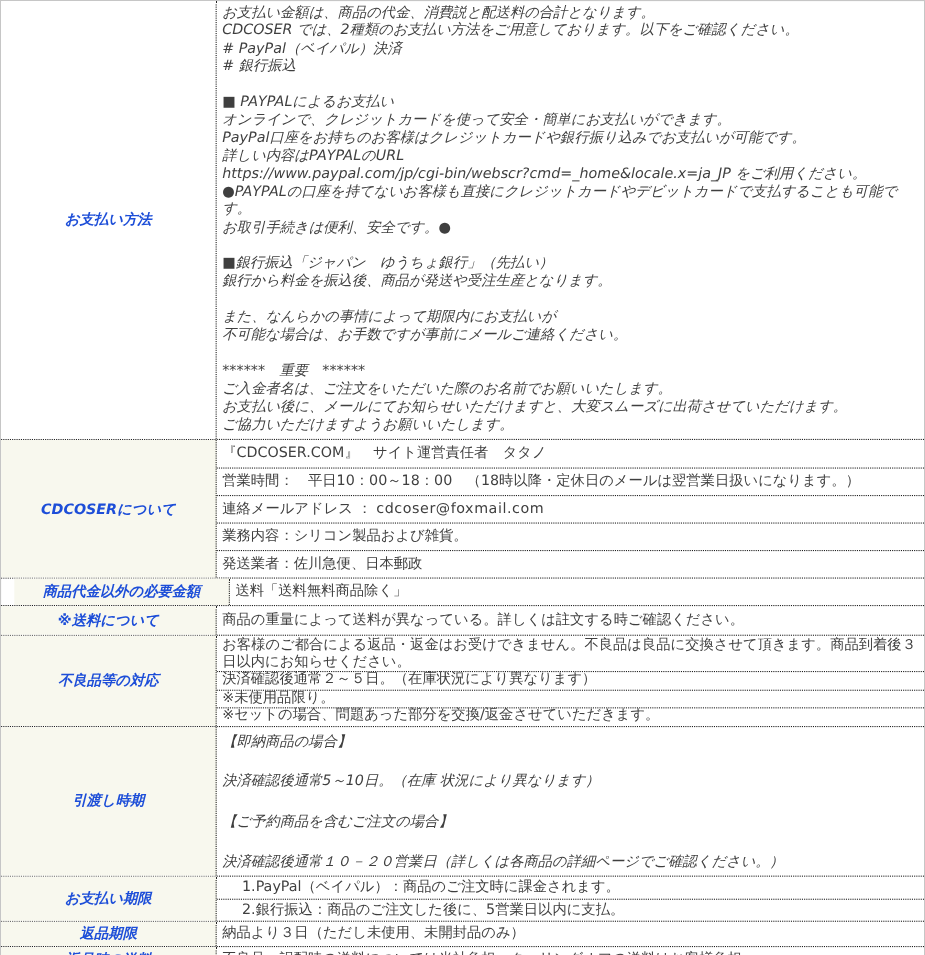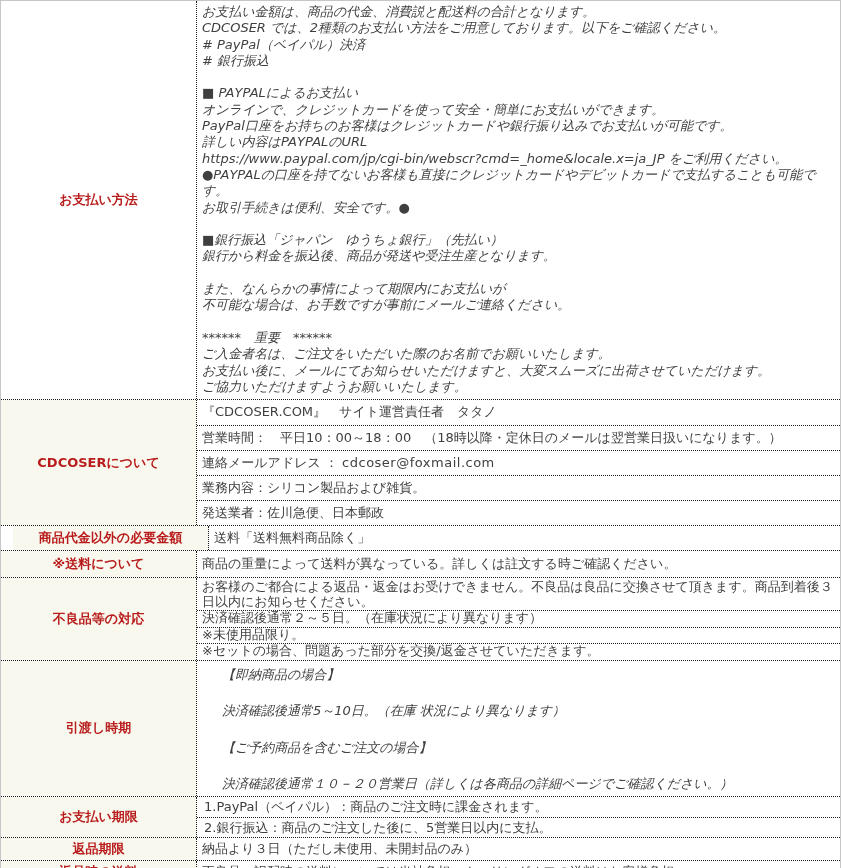--- a/index.html
+++ b/index.html
@@ -24,22 +24,23 @@
   .row.first { border-top:none; }
   .lbl {
     background:#f8f8ee;
     border-right:1px dotted #1f1f1f;
     display:flex;
     align-items:center;
     justify-content:center;
     text-align:right;
     font-weight:bold;
     font-size:13px;
-    color:#b91c1c;
+    color:#1d4ed8;
     padding:2px 6px;
+    font-style:italic;
   }
   .lbl.white { background:#ffffff; }
   .content { font-size:13px; min-width:0; }
   .lines { padding:3px 4px 2px 5px;font-style:italic; }
   .line { line-height:16.3px; min-height:16.3px; white-space:pre-wrap; }
   .line-lg { line-height:18.3px; min-height:18.3px; white-space:pre-wrap; }
   .sub {
     border-top:1px dotted #1f1f1f;
     padding:4px 16px 3px 5px;
     line-height:16px;
@@ -48,30 +49,30 @@
   .sub.first { border-top:none; }
   .sub-sm {
     border-top:1px dotted #1f1f1f;
     padding:0 5px 1px 5px;
     line-height:14.5px;
     min-height:15px;
   }
   .sub-sm.first { border-top:none; padding-top:2px; }
   .sub-md {
     border-top:1px dotted #1f1f1f;
-    padding:2px 7px;
+    padding:2px 23px;
     line-height:15.5px;
     min-height:20px;
   }
   .sub-md.first { border-top:none; }
   .single { padding:3px 5px; line-height:16px; display:flex; align-items:center; }
   .r1 { min-height:398px; }
   .r3 { min-height:25px;padding-left:12px; }
   .r4 { min-height:27px; }
-  .r6 .lines { padding-top:5px;margin-left:20px; }
+  .r6 .lines { padding-top:5px; }
   .r6 { min-height:128px; }
   .r8 { min-height:20px; }
   .r9 { min-height:17px; }
   .email { font-weight:normal; letter-spacing:0.5px; }
 </style>
 </head>
 <body>
 
 <div class="sheet">
   <div class="info-table">

